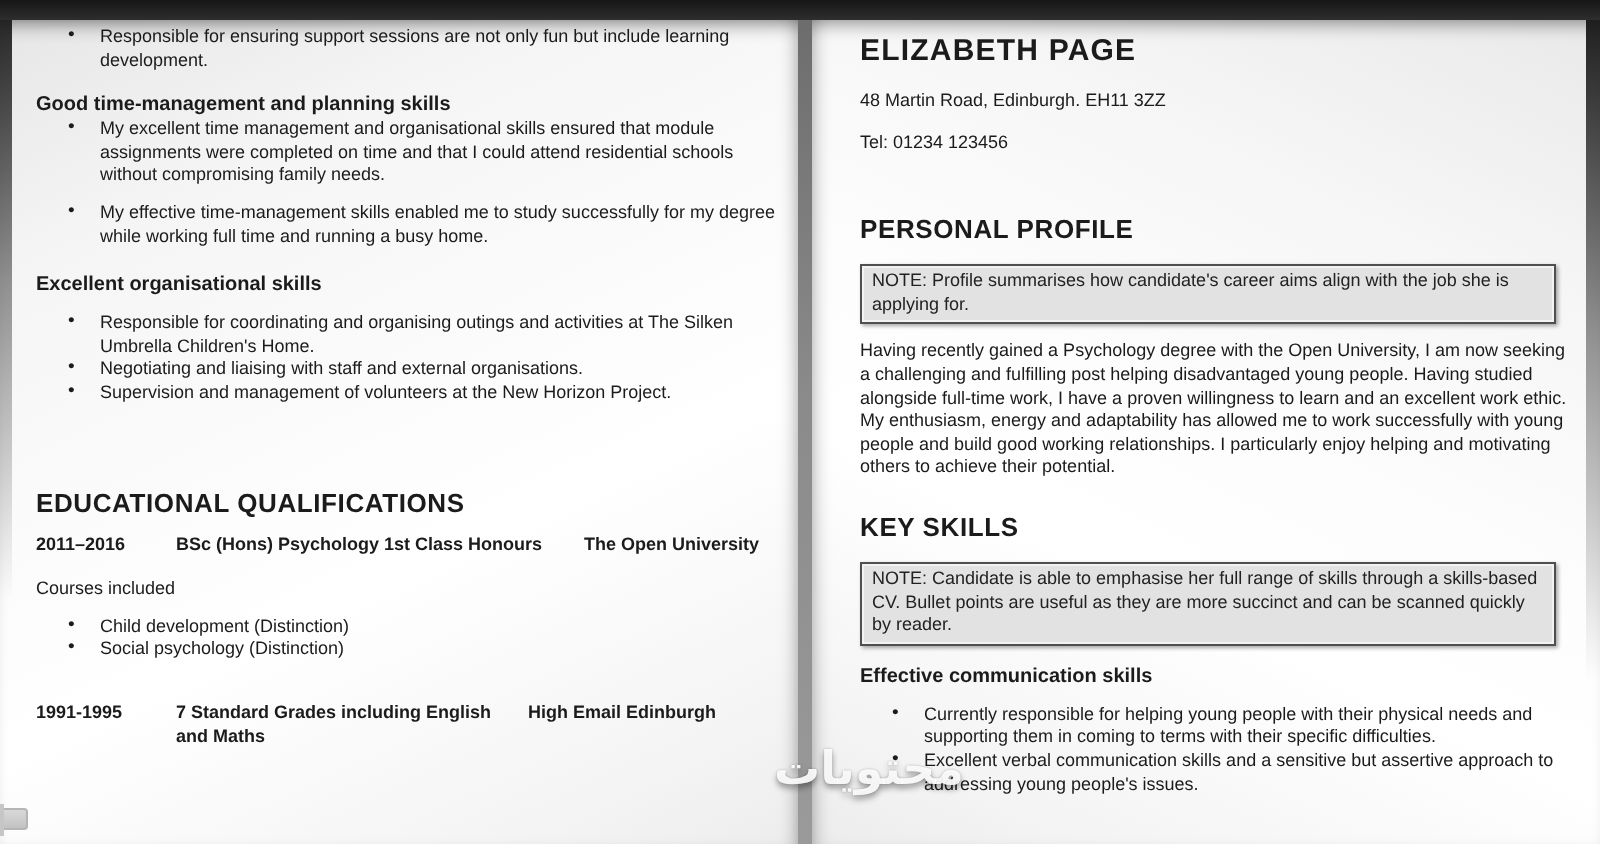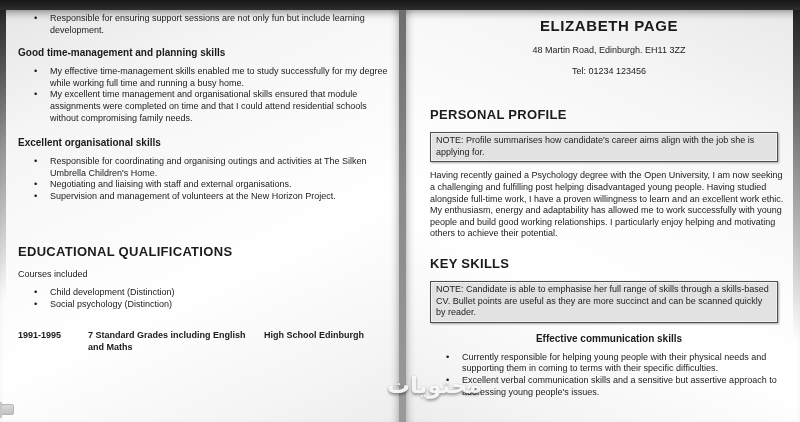--- a/index.html
+++ b/index.html
@@ -58,35 +58,35 @@
   .mt-h1 { margin-top:11px; }
   .mt-h2 { margin-top:13px; }
   .mt-edu{ margin-top:42px; }
   .mt-9  { margin-top:9px; }
   .mt-20 { margin-top:20px; }
 
   .edu-row { display:grid; grid-template-columns:70px 204px 1fr; font-weight:bold; }
   .edu-row.narrow { grid-template-columns:70px 176px 1fr; }
 
   
-  .center { text-align:center; }
+  .center { text-align:left; }
   .name { font-weight:bold; font-size:15px; letter-spacing:.6px; line-height:16px; margin-top:2px; }
   .addr { margin-top:11px; }
   .tel  { margin-top:9px; }
   .note-box {
     margin-top:11px; margin-right:10px;
     background:#e2e2e2;
     border:1px solid #4f4f4f;
     box-shadow:1px 1px 2px rgba(0,0,0,.35), inset 0 0 0 1px #f2f2f2;
     padding:2px 5px 3px 5px;
     color:#222;
   }
   .para { margin-top:8px; text-align:left; }
   .mt-ks { margin-top:17px; }
-  .mt-ch { margin-top:10px;text-align:center; }
+  .mt-ch { margin-top:10px; }
 
   
   .watermark {
     position:absolute; left:352px; top:372px; width:130px;
     font-family:"DejaVu Sans",sans-serif;
     font-size:23px; font-weight:bold; text-align:right;
     color:rgba(255,255,255,.92);
     text-shadow:0 2px 3px rgba(0,0,0,.38), 0 0 1px rgba(0,0,0,.25);
     z-index:5;
   }
@@ -106,41 +106,46 @@
 <body>
 
 <div class="scene">
 
   <div class="page page-left">
     <div class="content pl-content">
       <div class="li"><span>Responsible for ensuring support sessions are not only fun but include learning development.</span></div>
 
       <div class="h-sub mt-h1">Good time-management and planning skills</div>
 
+      <div class="li"><span>My excellent time management and organisational skills ensured that module assignments were completed on time and that I could attend residential schools without compromising family needs.</span></div>
       <div class="li mt-s"><span>My effective time-management skills enabled me to study successfully for my degree while working full time and running a busy home.</span></div>
-      <div class="li"><span>My excellent time management and organisational skills ensured that module assignments were completed on time and that I could attend residential schools without compromising family needs.</span></div>
 
       <div class="h-sub mt-h2">Excellent organisational skills</div>
 
       <div class="li mt-s"><span>Responsible for coordinating and organising outings and activities at The Silken Umbrella Children's Home.</span></div>
       <div class="li"><span>Negotiating and liaising with staff and external organisations.</span></div>
       <div class="li"><span>Supervision and management of volunteers at the New Horizon Project.</span></div>
 
       <div class="h-caps mt-edu">EDUCATIONAL QUALIFICATIONS</div>
 
+      <div class="edu-row mt-9">
+        <span>2011–2016</span>
+        <span>BSc (Hons) Psychology 1st Class Honours</span>
+        <span>The Open University</span>
+      </div>
 
       <div class="mt-m">Courses included</div>
 
       <div class="li mt-s"><span>Child development (Distinction)</span></div>
       <div class="li"><span>Social psychology (Distinction)</span></div>
 
       <div class="edu-row narrow mt-20">
         <span>1991-1995</span>
         <span>7 Standard Grades including English and Maths</span>
-        <span>High School Edinburgh</span>
+        <span>High Email Edinburgh</span>
       </div>
     </div>
   </div>
 
   <div class="page page-right">
     <div class="content pr-content">
       <div class="name center">ELIZABETH PAGE</div>
       <div class="addr center">48 Martin Road, Edinburgh. EH11 3ZZ</div>
       <div class="tel center">Tel: 01234 123456</div>
 

